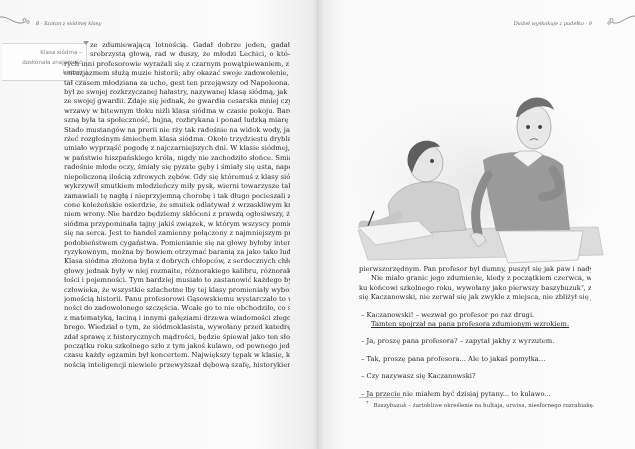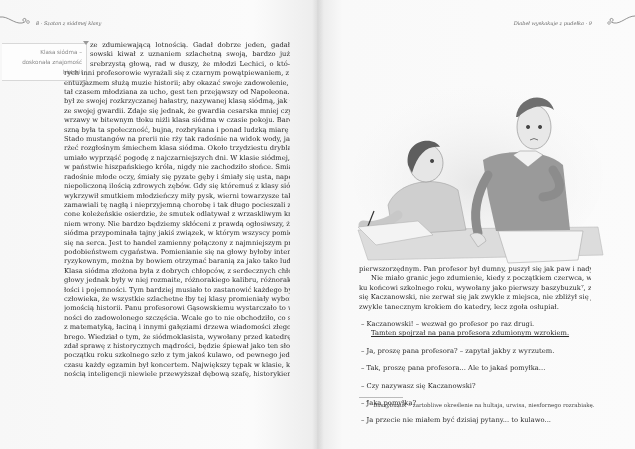--- a/index.html
+++ b/index.html
@@ -85,21 +85,20 @@
 
   <div class="margin-note">
     <span class="tick"></span>
     <div>Klasa siódma –</div>
     <div>doskonała znajomość</div>
     <div>historii</div>
   </div>
 
   <div class="body-text left-text" id="left-text">
       <span class="line indented">ze zdumiewającą lotnością. Gadał dobrze jeden, gadał</span>
-      <span class="line indented">sowski kiwał z uznaniem szlachetną swoją, bardzo już</span>
       <span class="line indented">srebrzystą głową, rad w duszy, że młodzi Lechici, o któ-</span>
       <span class="line">rych inni profesorowie wyrażali się z czarnym powątpiewaniem, z takim</span>
       <span class="line">entuzjazmem służą muzie historii; aby okazać swoje zadowolenie, chwy-</span>
       <span class="line">tał czasem młodziana za ucho, gest ten przejąwszy od Napoleona. Dumny</span>
       <span class="line">był ze swojej rozkrzyczanej hałastry, nazywanej klasą siódmą, jak Cesarz</span>
       <span class="line">ze swojej gwardii. Zdaje się jednak, że gwardia cesarska mniej czyniła</span>
       <span class="line">wrzawy w bitewnym tłoku niżli klasa siódma w czasie pokoju. Bardzo py-</span>
       <span class="line">szną była ta społeczność, bujna, rozbrykana i ponad ludzką miarę wesoła.</span>
       <span class="line">Stado mustangów na prerii nie rży tak radośnie na widok wody, jak umiała</span>
       <span class="line">rżeć rozgłośnym śmiechem klasa siódma. Około trzydziestu dryblasów</span>
@@ -162,27 +161,25 @@
     <ellipse cx="78" cy="108" rx="17" ry="19" fill="#e6e6e6" stroke="#888" stroke-width="0.6"></ellipse>
     <path d="M60 110 C56 85, 85 80, 92 92 C80 90, 70 98, 64 118 Z" fill="#5e5e5e"></path>
     <path d="M84 104 a2 2 0 1 0 0.1 0" fill="#444"></path>
   </svg>
 
   <div class="body-text right-text" id="right-text">
       <span class="line normal">pierwszorzędnym. Pan profesor był dumny, puszył się jak paw i nadymał</span>
       <span class="line par">Nie miało granic jego zdumienie, kiedy z początkiem czerwca, więc już</span>
       <span class="line normal">ku końcowi szkolnego roku, wywołany jako pierwszy baszybuzuk⁷, zwący</span>
       <span class="line normal">się Kaczanowski, nie zerwał się jak zwykle z miejsca, nie zbliżył się jak</span>
-      <span class="line last">zwykle tanecznym krokiem do katedry, lecz zgoła osłupiał.</span>
       <span class="line dialog">– Kaczanowski! – wezwał go profesor po raz drugi.</span>
       <span class="line par-left">Tamten spojrzał na pana profesora zdumionym wzrokiem.</span>
       <span class="line dialog">– Ja, proszę pana profesora? – zapytał jakby z wyrzutem.</span>
       <span class="line dialog">– Tak, proszę pana profesora... Ale to jakaś pomyłka...</span>
       <span class="line dialog">– Czy nazywasz się Kaczanowski?</span>
-      <span class="line dialog">– Jaka pomyłka?</span>
       <span class="line dialog">– Ja przecie nie miałem być dzisiaj pytany... to kulawo...</span>
     </div>
 
   <div class="footnote-rule"></div>
   <div class="footnote">
     <sup>7</sup><em>Baszybuzuk</em><span> – żartobliwe określenie na hultaja, urwisa, niesfornego rozrabiakę.</span>
   </div>
 </div>
 
 </body></html>

